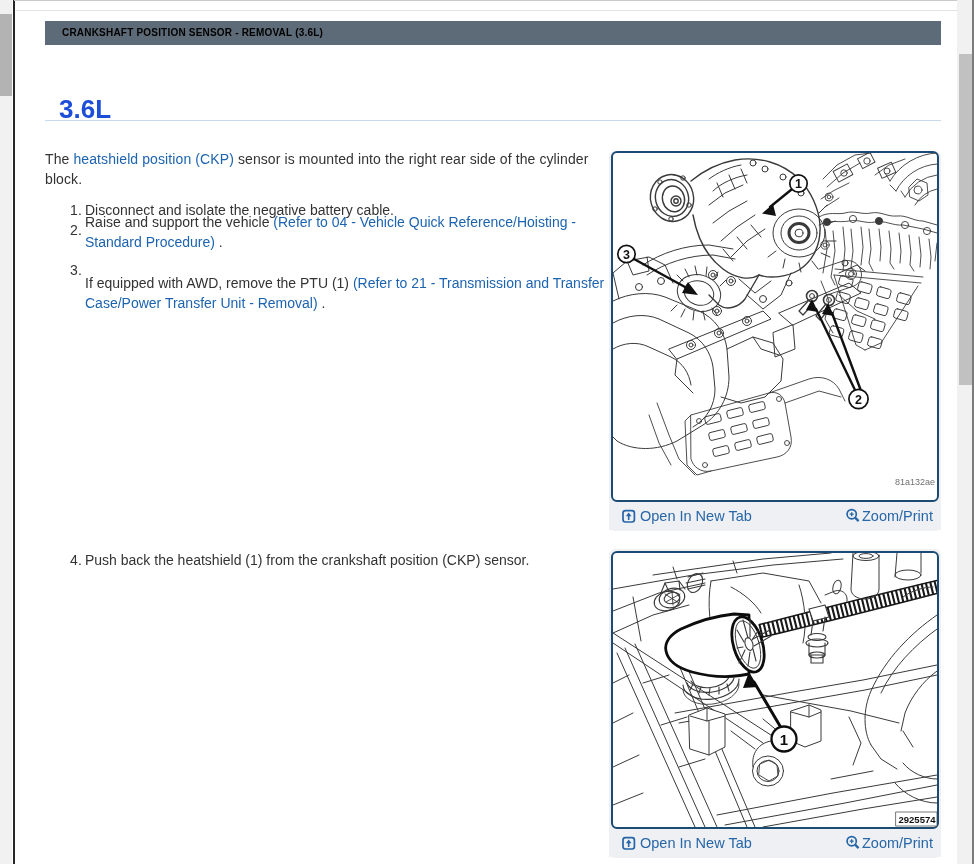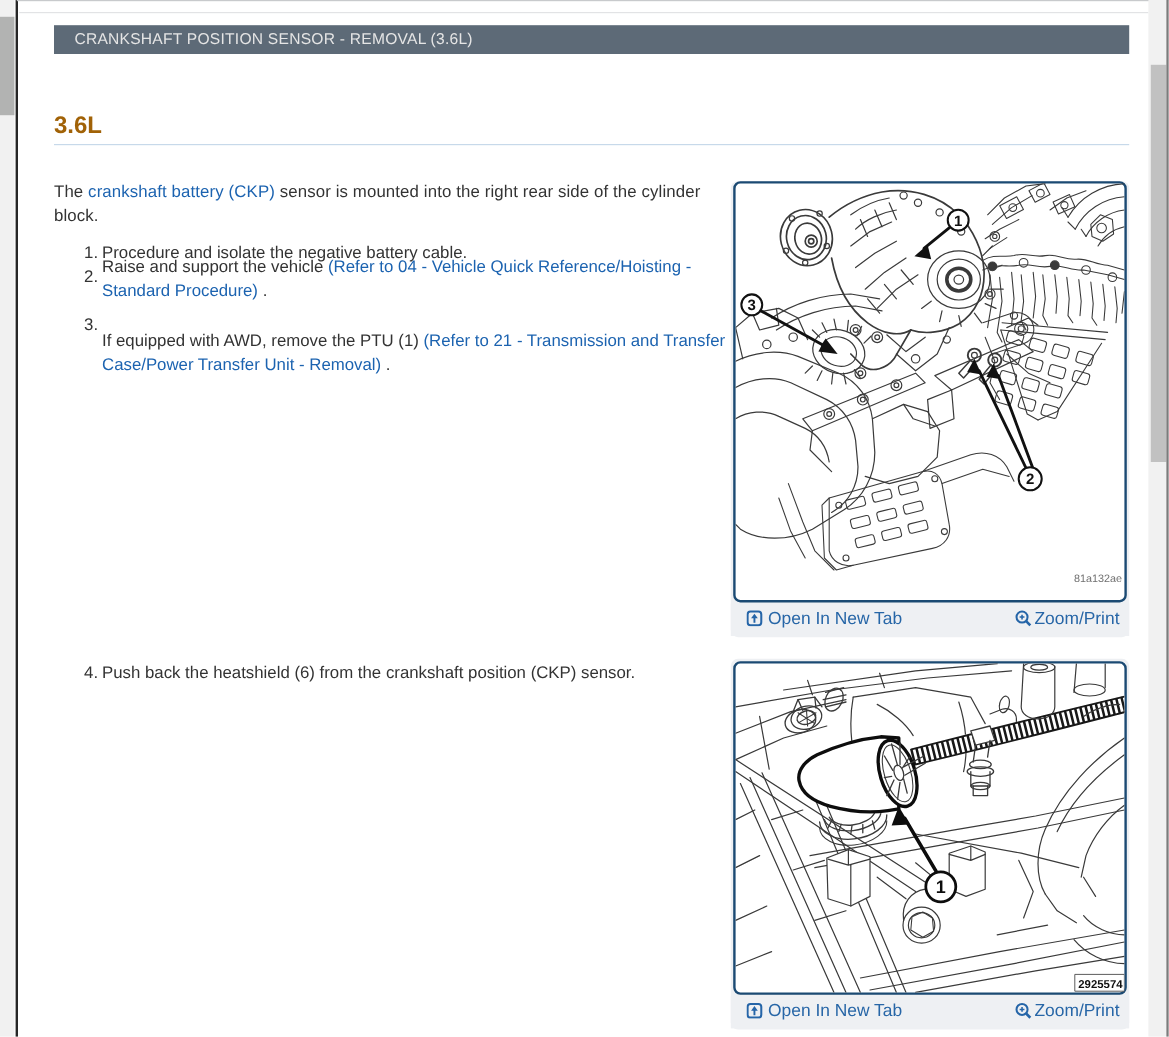--- a/index.html
+++ b/index.html
@@ -7,24 +7,24 @@
        font-family:"Liberation Sans",sans-serif;overflow:hidden}
   .abs{position:absolute}
   .lefttrack{left:0;top:0;width:12px;height:864px;background:#f1f1f1}
   .leftthumb{left:0;top:14px;width:12px;height:82px;background:#b2b3b2}
   .vline{left:13px;top:0;width:2px;height:864px;background:#262626}
   .topline1{left:14px;top:0;width:960px;height:1px;background:#c8cacc}
   .topline2{left:16px;top:10px;width:941px;height:1px;background:#e2e3e5}
   .rtrack{left:957px;top:0;width:17px;height:864px;background:#f1f1f1}
   .rthumb{left:959px;top:54px;width:13px;height:331px;background:#c1c1c1}
   .redge{left:972px;top:0;width:2px;height:864px;background:#7c7c7c}
-  .hdr{left:45px;top:21px;width:896px;height:24px;background:#5d6a77;color:#e5e5e5;
-       font-weight:normal;font-size:13px;line-height:24.5px;padding-left:17px;
+  .hdr{left:45px;top:21px;width:896px;height:24px;background:#5d6a77;color:#000000;
+       font-weight:bold;font-size:10px;line-height:24.5px;padding-left:17px;
        box-sizing:border-box;letter-spacing:.2px}
-  .h36{left:45px;top:94px;color:#a16207;font-size:20px;font-weight:bold}
+  .h36{left:59px;top:94px;color:#1d4ed8;font-size:26px;font-weight:bold}
   .hrule{left:45px;top:120px;width:896px;height:1px;background:#c7d9ea}
   .body-text{font-size:14px;line-height:20px;color:#333;letter-spacing:.1px}
   .lnk{color:#1c63b0}
   .li-num{left:70px}
   .li-txt{left:85px;letter-spacing:0!important}
   .figbox{left:609px;width:332px;background:#eef0f3;border-radius:6px}
   .bluebox{left:611px;width:328px;border:2px solid #1b4a73;border-radius:6px;
            background:#fff;box-sizing:border-box}
   .figrow{left:609px;width:332px;height:27px;background:#eef0f3;color:#2766a7;
           font-size:14.5px}
@@ -38,33 +38,33 @@
 <div class="abs topline1"></div>
 <div class="abs topline2"></div>
 <div class="abs rtrack"></div>
 <div class="abs rthumb"></div>
 <div class="abs redge"></div>
 
 <div class="abs hdr">CRANKSHAFT POSITION SENSOR - REMOVAL (3.6L)</div>
 <div class="abs h36">3.6L</div>
 <div class="abs hrule"></div>
 
-<div class="abs body-text" id="para" style="left:45px;top:149px;white-space:nowrap">The <span class="lnk">crankshaft battery (CKP)</span> sensor is mounted into the right rear side of the cylinder<br>block.</div>
+<div class="abs body-text" id="para" style="left:45px;top:149px;white-space:nowrap">The <span class="lnk">heatshield position (CKP)</span> sensor is mounted into the right rear side of the cylinder<br>block.</div>
 
 <div class="abs body-text li-num" style="top:200px">1.</div>
-<div class="abs body-text li-txt" id="it1" style="top:200px;white-space:nowrap">Procedure and isolate the negative battery cable.</div>
+<div class="abs body-text li-txt" id="it1" style="top:200px;white-space:nowrap">Disconnect and isolate the negative battery cable.</div>
 
 <div class="abs body-text li-num" style="top:220px">2.</div>
 <div class="abs body-text li-txt" id="it2" style="top:212px;white-space:nowrap">Raise and support the vehicle <span class="lnk">(Refer to 04 - Vehicle Quick Reference/Hoisting -<br>Standard Procedure)</span> .</div>
 
 <div class="abs body-text li-num" style="top:260px">3.</div>
 <div class="abs body-text li-txt" id="it3" style="top:273px;white-space:nowrap">If equipped with AWD, remove the PTU (1) <span class="lnk">(Refer to 21 - Transmission and Transfer<br>Case/Power Transfer Unit - Removal)</span> .</div>
 
 <div class="abs body-text li-num" style="top:550px">4.</div>
-<div class="abs body-text li-txt" style="top:550px">Push back the heatshield (6) from the crankshaft position (CKP) sensor.</div>
+<div class="abs body-text li-txt" style="top:550px">Push back the heatshield (1) from the crankshaft position (CKP) sensor.</div>
 
 <div class="abs figbox" style="top:151px;height:380px"></div>
 <div class="abs bluebox" style="top:151px;height:351px">
 <svg width="324" height="347" viewBox="0 0 324 347">
   <g fill="none" stroke="#3a3a3a" stroke-width="1" stroke-linecap="round" stroke-linejoin="round">
 
     <g stroke-width="0.9">
 
       <path d="M210,26 L224,12 L242,2 L258,0"></path>
       <path d="M214,34 L230,20 L247,10"></path>

